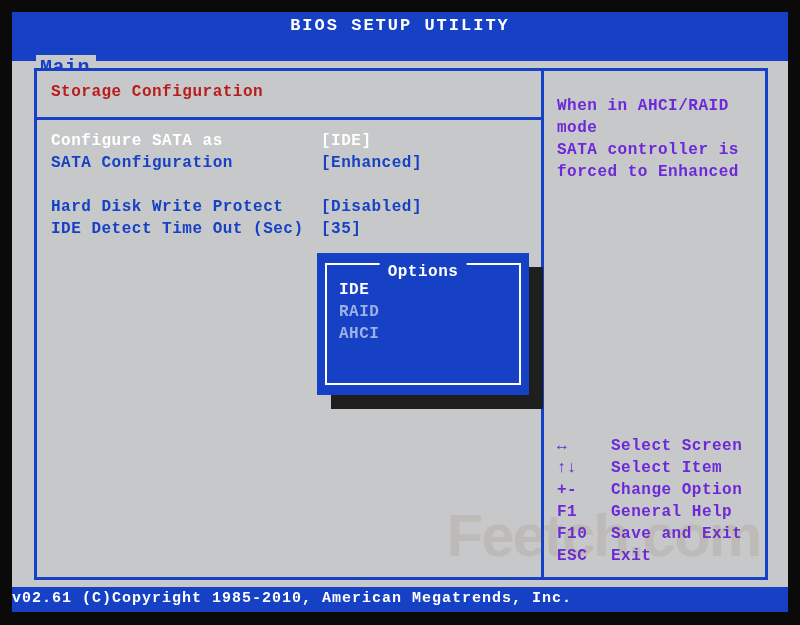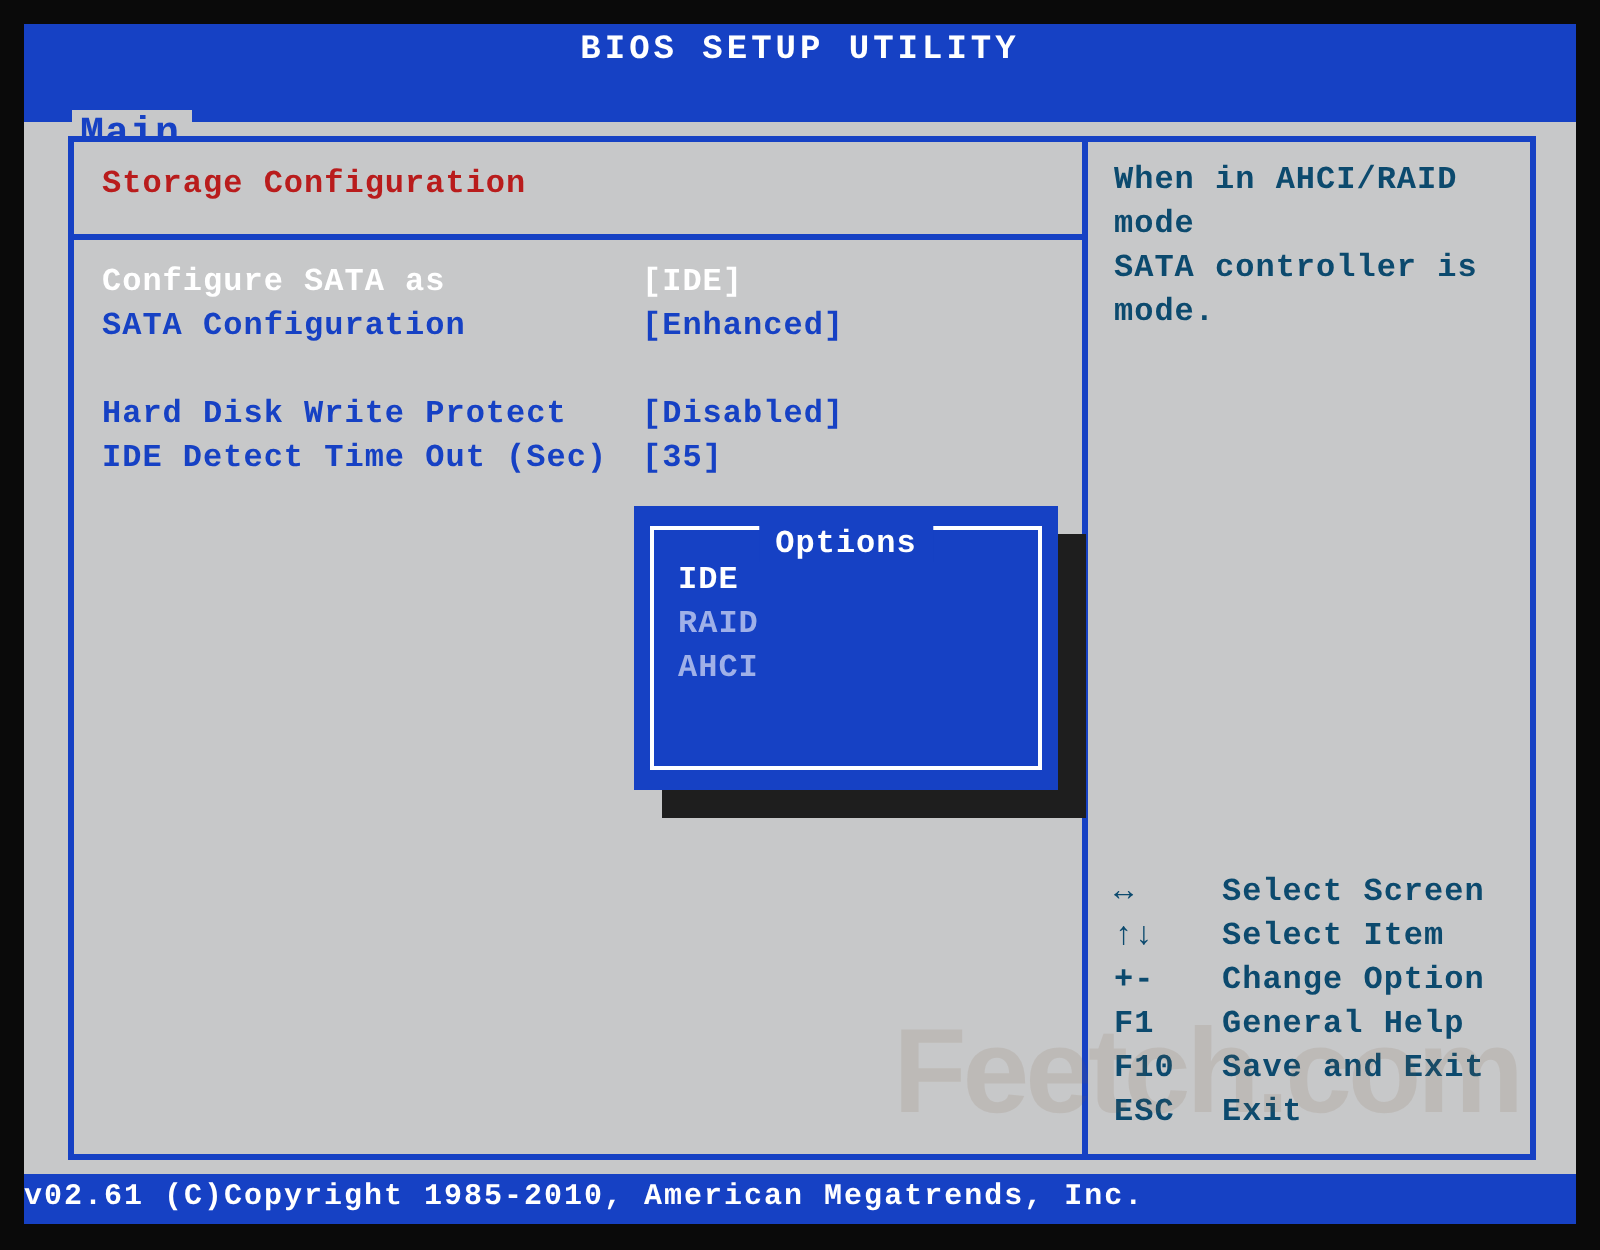--- a/index.html
+++ b/index.html
@@ -59,22 +59,22 @@
     position: absolute;
     left: 0; top: 0;
     width: 504px; height: 506px;
     padding: 12px 8px 8px 14px;
     color: #1641c4;
   }
   .right-pane {
     position: absolute;
     left: 510px; top: 0;
     width: 218px; height: 506px;
-    padding: 8px 6px 8px 10px;
-    color: #0c4a6e;
+    padding: 24px 6px 8px 10px;
+    color: #6d28d9;
   }
   .heading { color: #b91c1c; margin-bottom: 16px; }
   .hr {
     border: none;
     border-top: 3px solid #1641c4;
     margin: 8px -8px 10px -14px;
   }
   .row { display: flex; height: 22px; align-items: center; }
   .row .label { width: 270px; }
   .row .value { flex: 1; }
@@ -193,21 +193,21 @@
           <div class="popup-item">RAID</div>
           <div class="popup-item">AHCI</div>
         </div>
       </div>
 
     </div>
 
     <div class="right-pane">
       <div class="help-line">When in AHCI/RAID mode</div>
       <div class="help-line">SATA controller is</div>
-      <div class="help-line">mode.</div>
+      <div class="help-line">forced to Enhanced</div>
 
       <div style="position:absolute; left:10px; bottom:10px; right:6px;">
         <div class="key-row">
           <span class="k">↔</span>
           <span class="d">Select Screen</span>
         </div>
         <div class="key-row">
           <span class="k">↑↓</span>
           <span class="d">Select Item</span>
         </div>

